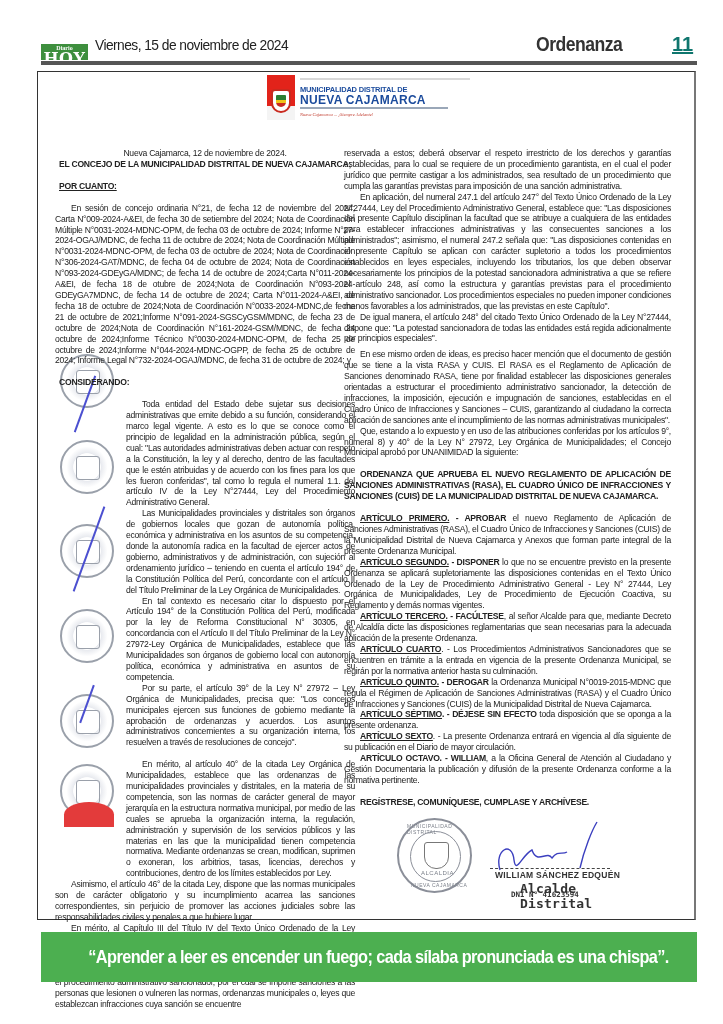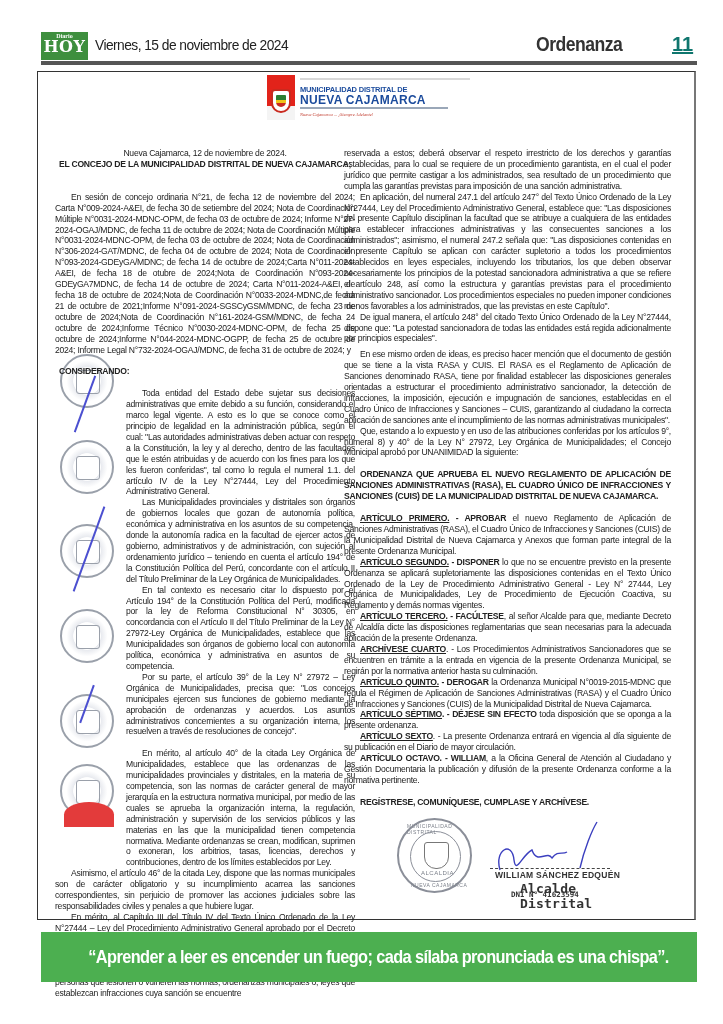--- a/index.html
+++ b/index.html
@@ -1,21 +1,21 @@
 <!DOCTYPE html>
 <html><head>
 <meta charset="utf-8">
 <style>
   * { box-sizing: border-box; margin: 0; padding: 0; }
   html, body { width: 723px; height: 1024px; background: #ffffff; overflow: hidden; }
   body { font-family: "Liberation Sans", sans-serif; color: #222; position: relative; }
 
   
   .masthead { position: absolute; left: 41px; top: 32px; width: 655px; height: 26px; }
-  .logo-box { position: absolute; left: 0; top: 0; width: 47px; height: 28px; background: #3e8f3e; color: #fff; }
+  .logo-box { position: absolute; left: 0; top: 12px; width: 47px; height: 16px; background: #3e8f3e; color: #fff; }
   .logo-small { position: absolute; top: 1px; left: 0; width: 47px; text-align: center; font-size: 6px; font-weight: bold; line-height: 7px; font-family: "Liberation Serif", serif; }
   .logo-big { position: absolute; top: 7px; left: 0; width: 47px; text-align: center; font-size: 16px; font-weight: bold; line-height: 16px; font-family: "DejaVu Serif", serif; letter-spacing: 0.5px; }
   .hdr-date { position: absolute; left: 54px; top: 4px; font-size: 15px; letter-spacing: -0.6px; color: #222; transform: scaleX(0.92); transform-origin: left; }
   .hdr-section { position: absolute; left: 495px; top: 1px; font-size: 20px; font-weight: bold; color: #333; letter-spacing: -0.6px; transform: scaleX(0.88); transform-origin: left; }
   .hdr-page { position: absolute; left: 631px; top: 1px; font-size: 20px; font-weight: bold; color: #0f766e; text-decoration: underline; }
   .hdr-rule { position: absolute; left: 41px; top: 61px; width: 656px; height: 4px; background: #555; }
 
   
   .frame { position: absolute; left: 37px; top: 71px; width: 659px; height: 849px; border: 1px solid #333; border-right: 2px solid #777; background: #fff; }
 
@@ -105,20 +105,21 @@
     <div class="stamp" style="top:340px;"></div>
     <div class="sig-mark" style="left:30px; top:330px; height:40px;"></div>
     <div class="stamp" style="top:410px;"></div>
     <div class="red-seal" style="top:448px; height:25px;"></div>
   </div>
 
   <div class="col col-left">
     <p class="right-align">Nueva Cajamarca, 12 de noviembre de 2024.</p>
     <p class="bold" style="padding-left:4px;">EL CONCEJO DE LA MUNICIPALIDAD DISTRITAL DE NUEVA CAJAMARCA;</p>
     <div class="gap"></div>
+    <p class="bold u" style="padding-left:4px;">POR CUANTO:</p>
     <div class="gap"></div>
     <p class="ind">En sesión de concejo ordinaria N°21, de fecha 12 de noviembre del 2024; Carta N°009-2024-A&amp;EI, de fecha 30 de setiembre del 2024; Nota de Coordinación Múltiple N°0031-2024-MDNC-OPM, de fecha 03 de octubre de 2024; Informe N°27-2024-OGAJ/MDNC, de fecha 11 de octubre de 2024; Nota de Coordinación Múltiple N°0031-2024-MDNC-OPM, de fecha 03 de octubre de 2024; Nota de Coordinación N°306-2024-GAT/MDNC, de fecha 04 de octubre de 2024; Nota de Coordinación N°093-2024-GDEyGA/MDNC; de fecha 14 de octubre de 2024;Carta N°011-2024-A&amp;EI, de fecha 18 de otubre de 2024;Nota de Coordinación N°093-2024-GDEyGA7MDNC, de fecha 14 de octubre de 2024; Carta N°011-2024-A&amp;EI, de fecha 18 de octubre de 2024;Nota de Coordinación N°0033-2024-MDNC,de fecha 21 de octubre de 2021;Informe N°091-2024-SGSCyGSM/MDNC, de fecha 23 de octubre de 2024;Nota de Coordinación N°161-2024-GSM/MDNC, de fecha 24 octubre de 2024;Informe Técnico N°0030-2024-MDNC-OPM, de fecha 25 de octubre de 2024;Informe N°044-2024-MDNC-OGPP, de fecha 25 de octubre de 2024; Informe Legal N°732-2024-OGAJ/MDNC, de fecha 31 de octubre de 2024; y</p>
     <div class="gap"></div>
     <p class="bold" style="padding-left:4px;">CONSIDERANDO:</p>
     <div class="gap"></div>
     <div class="indent-block">
       <p class="ind">Toda entidad del Estado debe sujetar sus decisiones administrativas que emite debido a su función, considerando el marco legal vigente. A esto es lo que se conoce como el principio de legalidad en la administración pública, según el cual: "Las autoridades administrativas deben actuar con respeto a la Constitución, la ley y al derecho, dentro de las facultades que le estén atribuidas y de acuerdo con los fines para los que les fueron conferidas", tal como lo regula el numeral 1.1. del artículo IV de la Ley N°27444, Ley del Procedimiento Administrativo General.</p>
       <p class="ind">Las Municipalidades provinciales y distritales son órganos de gobiernos locales que gozan de autonomía política, económica y administrativa en los asuntos de su competencia, donde la autonomía radica en la facultad de ejercer actos de gobierno, administrativos y de administración, con sujeción al ordenamiento jurídico – teniendo en cuenta el artículo 194° de la Constitución Política del Perú, concordante con el artículo II del Título Preliminar de la Ley Orgánica de Municipalidades.</p>
       <p class="ind">En tal contexto es necesario citar lo dispuesto por el Artículo 194° de la Constitución Política del Perú, modificada por la ley de Reforma Constitucional N° 30305, en concordancia con el Artículo II del Título Preliminar de la Ley N° 27972-Ley Orgánica de Municipalidades, establece que las Municipalidades son órganos de gobierno local con autonomía política, económica y administrativa en asuntos de su competencia.</p>
       <p class="ind">Por su parte, el artículo 39° de la Ley N° 27972 – Ley Orgánica de Municipalidades, precisa que: "Los concejos municipales ejercen sus funciones de gobierno mediante la aprobación de ordenanzas y acuerdos. Los asuntos administrativos concernientes a su organización interna, los resuelven a través de resoluciones de concejo".</p>
@@ -136,21 +137,21 @@
     <div class="gap-s"></div>
     <p class="ind">En ese mismo orden de ideas, es preciso hacer mención que el documento de gestión que se tiene a la vista RASA y CUIS. El RASA es el Reglamento de Aplicación de Sanciones denominado RASA, tiene por finalidad establecer las disposiciones generales orientadas a estructurar el procedimiento administrativo sancionador, la detección de infracciones, la imposición, ejecución e impugnación de sanciones, establecidas en el Cuadro Único de Infracciones y Sanciones – CUIS, garantizando al ciudadano la correcta aplicación de sanciones ante el incumplimiento de las normas administrativas municipales".</p>
     <p class="ind">Que, estando a lo expuesto y en uso de las atribuciones conferidas por los artículos 9°, numeral 8) y 40° de la Ley N° 27972, Ley Orgánica de Municipalidades; el Concejo Municipal aprobó por UNANIMIDAD la siguiente:</p>
     <div class="gap"></div>
     <p class="ind bold">ORDENANZA QUE APRUEBA EL NUEVO REGLAMENTO DE APLICACIÓN DE SANCIONES ADMINISTRATIVAS (RASA), EL CUADRO ÚNICO DE INFRACCIONES Y SANCIONES (CUIS) DE LA MUNICIPALIDAD DISTRITAL DE NUEVA CAJAMARCA.</p>
     <div class="gap"></div>
 
     <p class="ind"><span class="bold u">ARTÍCULO PRIMERO.</span><span class="bold"> - APROBAR</span><span> el nuevo Reglamento de Aplicación de Sanciones Administrativas (RASA), el Cuadro Único de Infracciones y Sanciones (CUIS) de la Municipalidad Distrital de Nueva Cajamarca y Anexos que forman parte integral de la presente Ordenanza Municipal.</span></p>
     <p class="ind"><span class="bold u">ARTÍCULO SEGUNDO.</span><span class="bold"> - DISPONER</span><span> lo que no se encuentre previsto en la presente Ordenanza se aplicará supletoriamente las disposiciones contenidas en el Texto Único Ordenado de la Ley de Procedimiento Administrativo General - Ley N° 27444, Ley Orgánica de Municipalidades, Ley de Procedimiento de Ejecución Coactiva, su Reglamento y demás normas vigentes.</span></p>
     <p class="ind"><span class="bold u">ARTÍCULO TERCERO.</span><span class="bold"> - FACÚLTESE</span><span>, al señor Alcalde para que, mediante Decreto de Alcaldía dicte las disposiciones reglamentarias que sean necesarias para la adecuada aplicación de la presente Ordenanza.</span></p>
-    <p class="ind"><span class="bold u">ARCHÍVESE CUARTO</span><span class="bold"></span><span>. - Los Procedimientos Administrativos Sancionadores que se encuentren en trámite a la entrada en vigencia de la presente Ordenanza Municipal, se regirán por la normativa anterior hasta su culminación.</span></p>
+    <p class="ind"><span class="bold u">ARTÍCULO CUARTO</span><span class="bold"></span><span>. - Los Procedimientos Administrativos Sancionadores que se encuentren en trámite a la entrada en vigencia de la presente Ordenanza Municipal, se regirán por la normativa anterior hasta su culminación.</span></p>
     <p class="ind"><span class="bold u">ARTÍCULO QUINTO.</span><span class="bold"> - DEROGAR</span><span> la Ordenanza Municipal N°0019-2015-MDNC que regula el Régimen de Aplicación de Sanciones Administrativas (RASA) y el Cuadro Único de Infracciones y Sanciones (CUIS) de la Municipalidad Distrital de Nueva Cajamarca.</span></p>
     <p class="ind"><span class="bold u">ARTÍCULO SÉPTIMO</span><span class="bold">. - DÉJESE SIN EFECTO</span><span> toda disposición que se oponga a la presente ordenanza.</span></p>
     <p class="ind"><span class="bold u">ARTÍCULO SEXTO</span><span class="bold"></span><span>. - La presente Ordenanza entrará en vigencia al día siguiente de su publicación en el Diario de mayor circulación.</span></p>
     <p class="ind"><span class="bold">ARTÍCULO OCTAVO.</span><span class="bold"> - WILLIAM</span><span>, a la Oficina General de Atención al Ciudadano y Gestión Documentaria la publicación y difusión de la presente Ordenanza conforme a la normativa pertinente.</span></p>
     <div class="gap"></div>
     <p class="ind bold">REGÍSTRESE, COMUNÍQUESE, CUMPLASE Y ARCHÍVESE.</p>
   </div>
 </div>
 
 <div class="sign-area">

